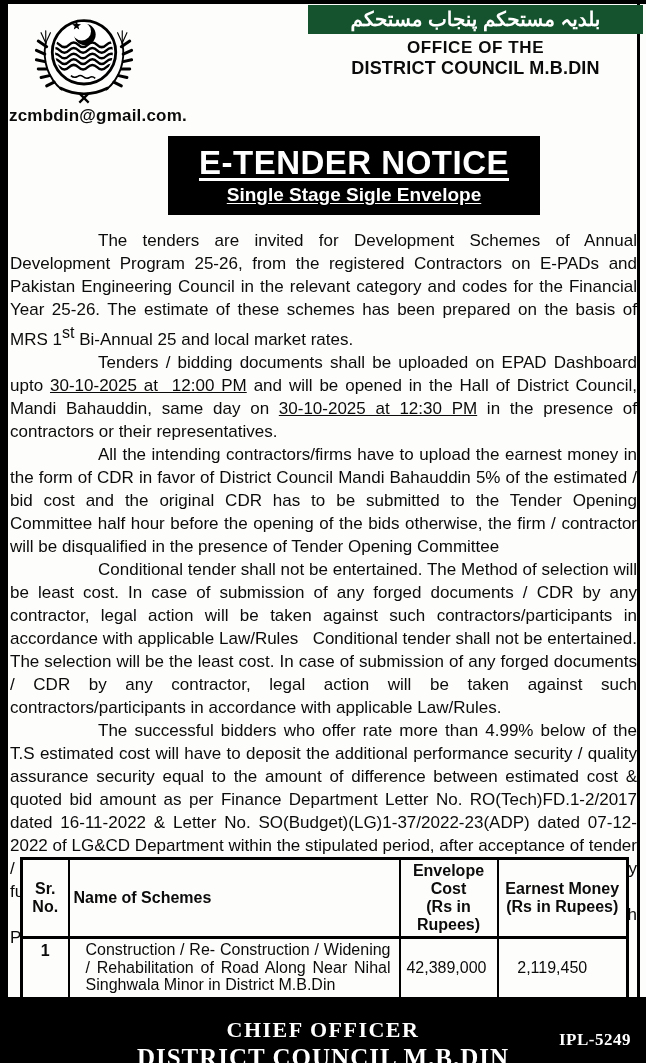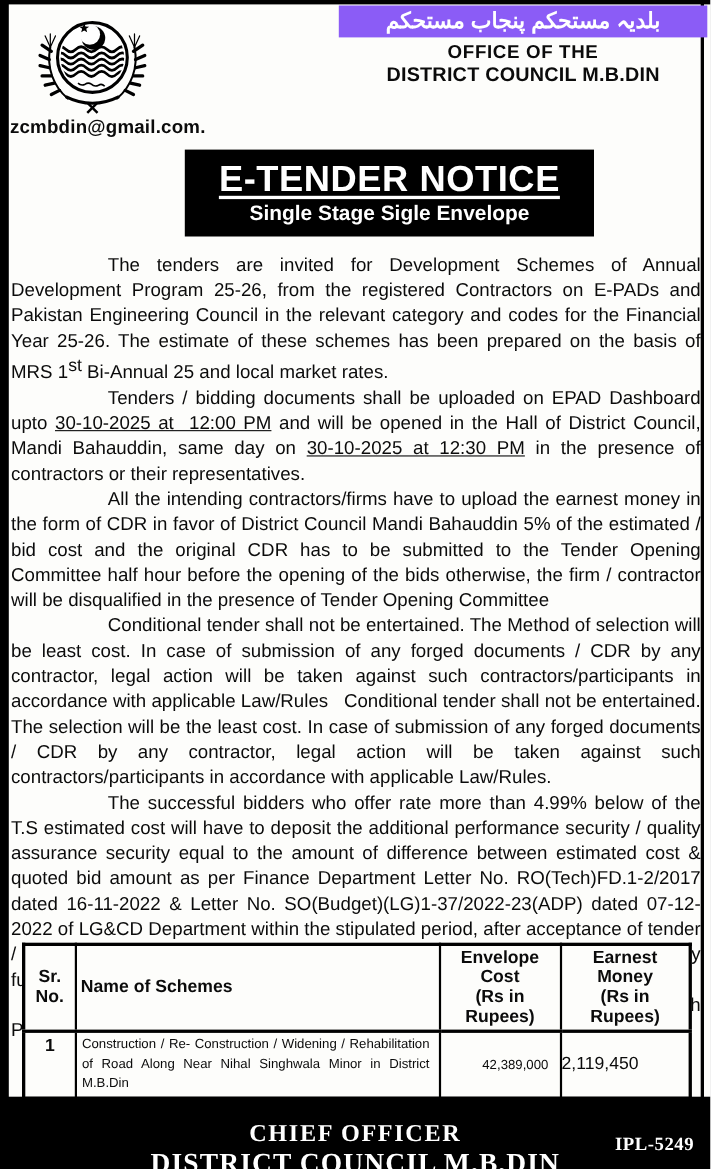--- a/index.html
+++ b/index.html
@@ -15,47 +15,47 @@
     overflow: hidden;
   }
   .edge-left  { position:absolute; left:0; top:0; bottom:0; width:8px; background:#000; }
   .edge-top   { position:absolute; left:0; top:0; right:0; height:4px; background:#000; }
   .edge-right { position:absolute; left:637px; top:0; bottom:0; width:3px; background:#000; }
 
   
   .logo { position:absolute; left:28px; top:6px; width:112px; height:100px; }
   .email { position:absolute; left:9px; top:106px; font-size:17px; font-weight:bold; letter-spacing:.2px; }
   .hdr-right { position:absolute; left:308px; top:5px; width:335px; text-align:center; }
-  .urdu { background:#8b5cf6; color:#fff; height:29px; line-height:29px; font-size:20px; font-weight:bold; direction:rtl; }
+  .urdu { background:#14532d; color:#fff; height:29px; line-height:29px; font-size:20px; font-weight:bold; direction:rtl; }
   .office1 { margin-top:4px; font-size:17px; font-weight:bold; line-height:20px; letter-spacing:.6px; }
   .office2 { font-size:18px; font-weight:bold; line-height:21px; letter-spacing:.2px; }
   .phone   { font-size:19px; font-weight:bold; line-height:23px; letter-spacing:1px; }
 
   
   .notice { position:absolute; left:168px; top:136px; width:372px; height:79px; background:#000; color:#fff; text-align:center; }
   .notice-title { padding-top:9px; font-size:33px; line-height:36px; font-weight:bold; text-decoration:underline; text-underline-offset:4px; letter-spacing:.5px; }
-  .notice-sub { margin-top:3px; font-size:19px; font-weight:bold; text-underline-offset:2px; }
+  .notice-sub { margin-top:3px; font-size:19px; font-weight:bold; text-decoration:underline; text-underline-offset:2px; }
 
   
   .bodytext { position:absolute; left:10px; top:229px; width:627px; font-size:17px; line-height:23px; text-align:justify; }
   .bodytext p { margin:0; text-indent:88px; }
   .bu { font-weight:normal; text-decoration:underline; }
   sup { font-size:16px; }
 
   
   table.schemes { position:absolute; left:20px; top:857px; width:609px; border-collapse:collapse; background:#fdfdfb; }
   table.schemes, table.schemes th, table.schemes td { border:2px solid #000; }
   table.schemes { border-width:3px; }
   table.schemes thead th { border-bottom-width:3px; font-size:16px; line-height:18px; padding:2px 4px; height:40px; }
   th.h-name { text-align:left; padding-left:8px; }
   td { vertical-align:middle; }
   td.c-sr { text-align:center; font-size:16px; font-weight:bold; vertical-align:top; padding-top:3px; width:47px; }
-  td.c-name { font-size:12px; line-height:17.5px; text-align:justify; padding:2px 8px 3px 5px; width:331px; }
-  td.c-cost { text-align:right; font-size:12px; padding-right:10px; width:110px; }
-  td.c-earnest { text-align:left; font-size:16px; padding-right:20px; }
+  td.c-name { font-size:16px; line-height:17.5px; text-align:justify; padding:2px 8px 3px 16px; width:331px; }
+  td.c-cost { text-align:right; font-size:16px; padding-right:10px; width:98px; }
+  td.c-earnest { text-align:center; font-size:16px; padding-right:20px; }
 
   
   .footer { position:absolute; left:0; right:0; bottom:0; height:66px; background:#000; color:#fff;
             font-family:"Liberation Serif", serif; text-align:center; }
   .fo1 { margin-top:20px; font-size:22px; line-height:26px; font-weight:bold; letter-spacing:1.5px; }
   .fo2 { font-size:25px; line-height:29px; font-weight:bold; letter-spacing:1px; }
   .fref { position:absolute; right:15px; bottom:13px; font-size:17px; font-weight:bold; letter-spacing:.5px; }
 </style>
 </head>
 <body>

